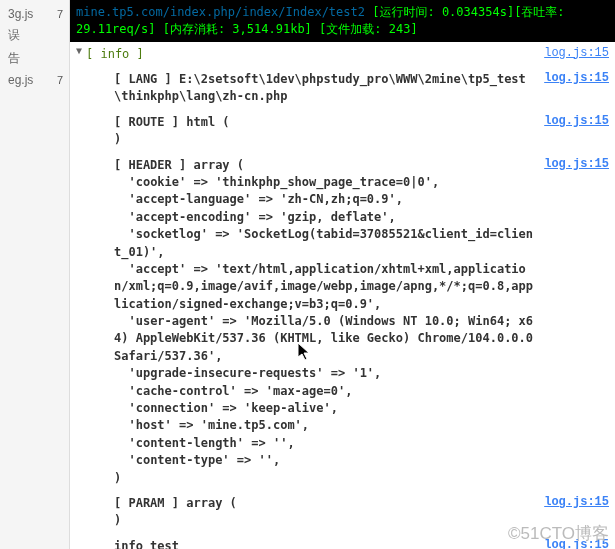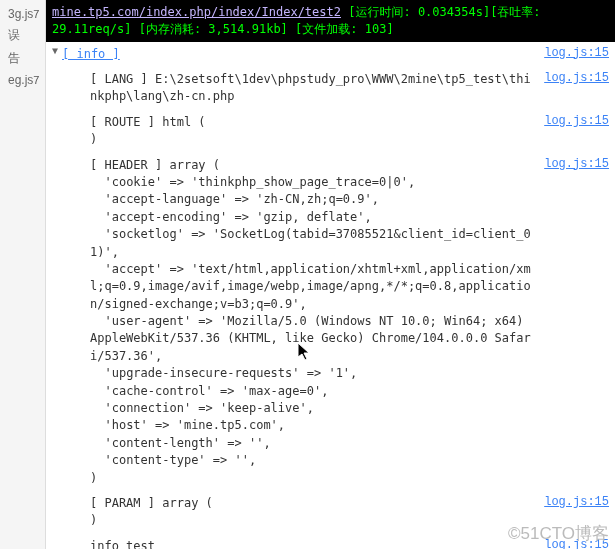--- a/index.html
+++ b/index.html
@@ -1,31 +1,31 @@
 <!DOCTYPE html>
 <html><head>
 <meta charset="utf-8">
 <style>
   * { box-sizing: border-box; margin: 0; padding: 0; }
   body { font-family: Consolas, "Courier New", monospace; font-size: 12px; background: #fff; color: #333; width: 615px; height: 549px; overflow: hidden; position: relative; }
   .layout { display: flex; height: 100%; }
-  .sidebar { width: 46px; border-right: 1px solid #ddd; background: #f5f5f5; padding-top: 4px; }
+  .sidebar { width: 70px; border-right: 1px solid #ddd; background: #f5f5f5; padding-top: 4px; }
   .side-item { display: flex; align-items: center; justify-content: space-between; padding: 3px 6px 3px 8px; font-size: 12px; color: #666; font-family: "Microsoft YaHei", sans-serif; white-space: nowrap; overflow: hidden; }
   .side-item .badge { color: #555; font-size: 11px; }
   .main { flex: 1; overflow: hidden; }
   .header-bar { background: #000; color: #0f0; padding: 4px 6px; font-size: 12px; line-height: 1.4; font-family: Consolas, monospace; white-space: pre-wrap; word-break: break-all; }
-  .header-bar .teal { color: #c4b5fd; text-decoration: underline; }
+  .header-bar .teal { color: #0369a1; }
   .log-area { padding: 0; }
-  .row { display: flex; align-items: flex-start; border-bottom: 0px solid #eee; padding: 2px 6px 2px 2px; }
+  .row { display: flex; align-items: flex-start; border-bottom: 0px solid #eee; padding: 2px 6px 2px 2px; font-weight: bold; }
   .toggle { width: 14px; text-align: center; color: #666; font-size: 10px; cursor: pointer; user-select: none; margin-top: 2px; }
   .content { flex: 1; white-space: pre-wrap; word-break: break-all; font-family: Consolas, monospace; font-size: 12px; line-height: 1.45; padding: 2px 0; }
   .link { color: #3b82f6; text-decoration: underline; font-size: 12px; margin-left: 8px; white-space: nowrap; padding-top: 2px; }
   .indent { padding-left: 28px; }
   .row.group { font-weight: normal; }
-  .row.group .content { color: #3b82f6; text-decoration: underline; }
+  .row.group .content { color: #4d7c0f; }
   .sect-label { font-family: Consolas, monospace; }
   .sect-info-row .content { color: #2b6cb0; }
   .cursor { position: absolute; left: 298px; top: 343px; pointer-events: none; }
   .watermark { position:absolute; right:6px; bottom:4px; color:#bbb; font-size:17px; font-family: "Microsoft YaHei", sans-serif; }
 </style>
 </head>
 <body>
 
 <div class="layout">
   <div class="sidebar">
@@ -40,21 +40,21 @@
         <span>告</span>
       </div>
     <div class="side-item">
         <span>eg.js</span>
         <span class="badge">7</span>
       </div>
   </div>
 
   <div class="main">
     <div class="header-bar"><span class="teal">mine.tp5.com/index.php/index/Index/test2</span><span> [运行时间: 0.034354s][吞吐率:</span>
-<span>29.11req/s] [内存消耗: 3,514.91kb] [文件加载: 103]</span></div>
+<span>29.11req/s] [内存消耗: 3,514.91kb] [文件加载: 243]</span></div>
 
     <div class="log-area">
 
       <div class="row group sect-info-row">
         <span class="toggle">▼</span>
         <span class="content sect-label">[ info ]</span>
         <a class="link">log.js:15</a>
       </div>
 
       <div class="row">

